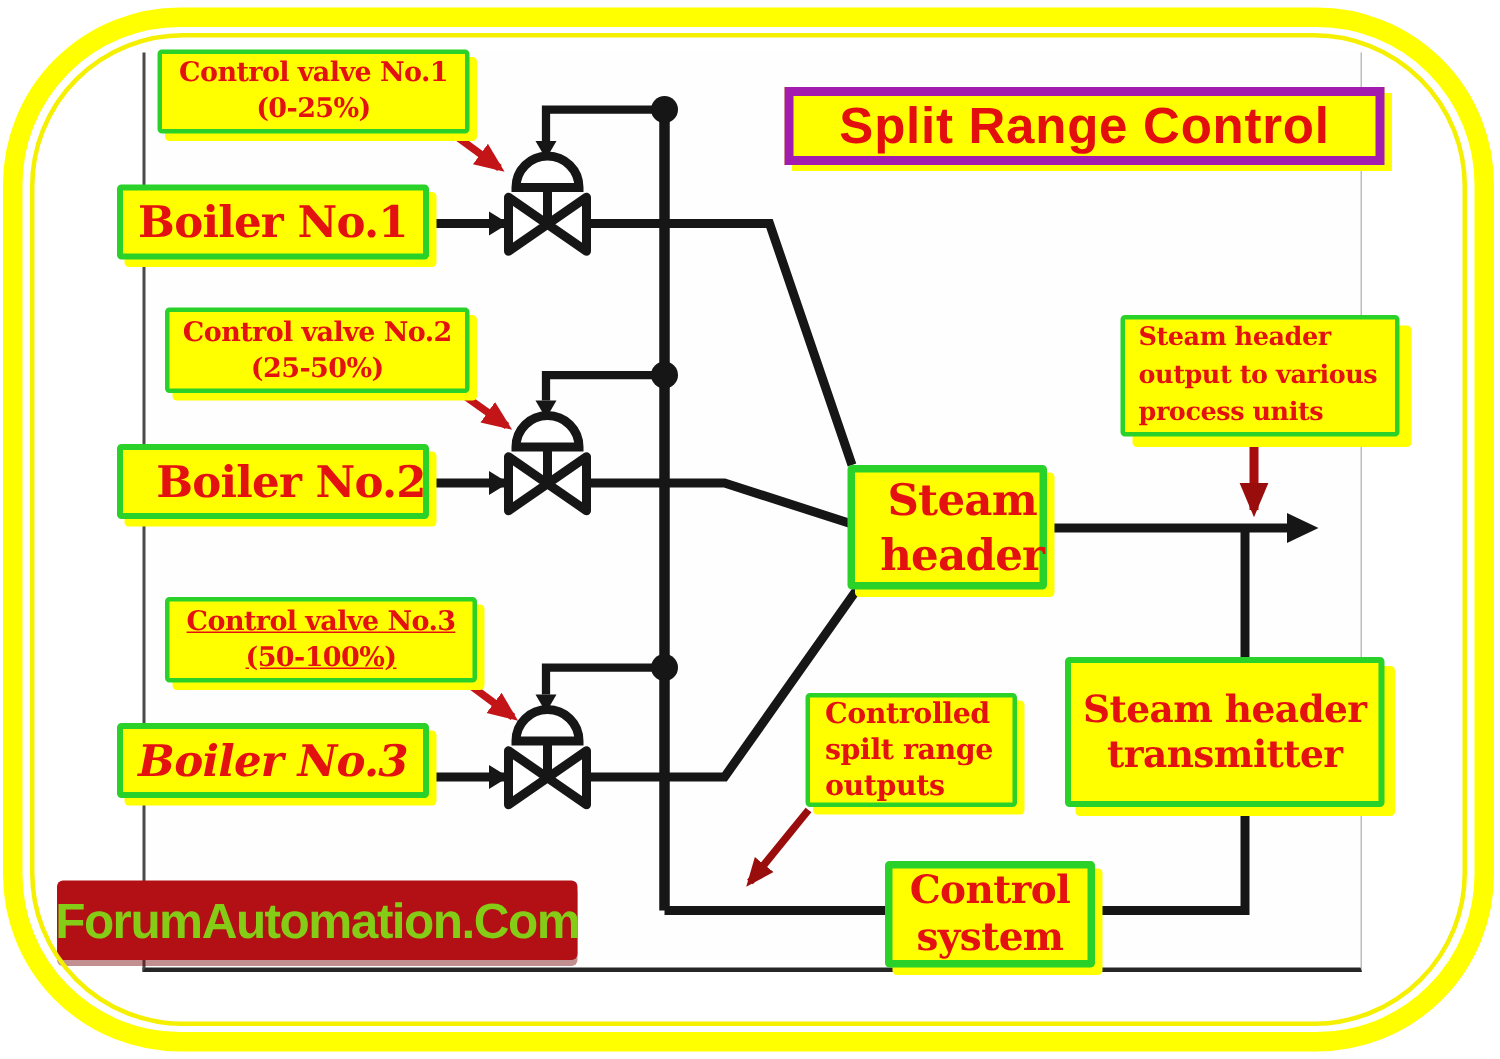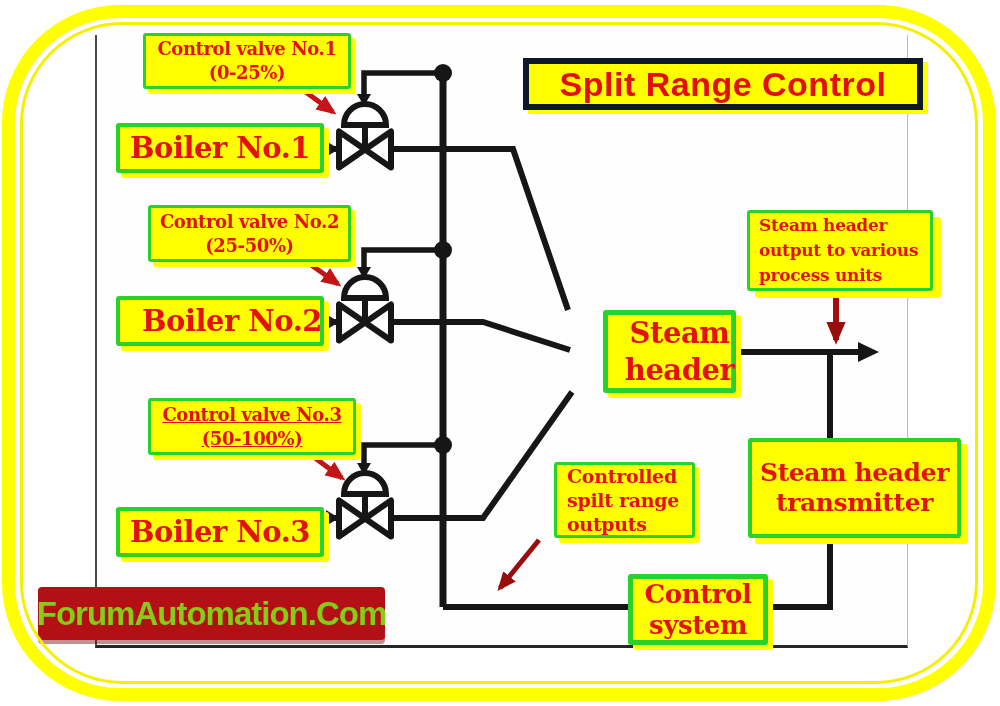--- a/index.html
+++ b/index.html
@@ -28,33 +28,33 @@
   }
   .diagram-svg{position:absolute;left:0;top:0;z-index:2;}
   
   .ybox{
     position:absolute;background:#ffff00;border:4px solid #29d129;border-radius:3px;
     box-sizing:border-box;color:#e41111;font-weight:bold;z-index:3;
     display:flex;flex-direction:column;justify-content:center;
     box-shadow:5px 5px 0 #ffff00;
   }
   .ybox .ln{display:block;white-space:nowrap;}
-  .center{align-items:center;text-align:center;margin-left:38px;}
+  .center{align-items:center;text-align:center;}
   .left{align-items:flex-start;text-align:left;}
   .callout{font-size:18px;line-height:24px;border-width:3px;letter-spacing:-0.4px;}
   .boiler{font-size:29px;line-height:1;letter-spacing:-0.5px;}
   .steamheader{font-size:29px;line-height:37px;border-width:5px;letter-spacing:-0.5px;}
   .outputcallout{font-size:17px;line-height:25px;padding-left:9px;letter-spacing:-0.3px;box-shadow:8px 7px 0 #ffff00;}
   .transmitter{font-size:25px;line-height:30px;border-width:4px;letter-spacing:-0.4px;box-shadow:7px 6px 0 #ffff00;}
-  .controlled{font-size:19px;line-height:24px;padding-left:10px;letter-spacing:-0.3px;margin-left:17px;}
+  .controlled{font-size:19px;line-height:24px;padding-left:10px;letter-spacing:-0.3px;}
   .controlsys{font-size:26px;line-height:31px;border-width:5px;letter-spacing:-0.4px;}
   
   .title-box{
     position:absolute;left:523px;top:58px;width:400px;height:52px;
-    background:#ffff00;border:6px solid #0f172a;box-sizing:border-box;
+    background:#ffff00;border:6px solid #a21caf;box-sizing:border-box;
     display:flex;align-items:center;justify-content:center;z-index:3;
     box-shadow:5px 4px 0 #ffff00;
   }
   .title-box span{
     font-family:"Liberation Sans", sans-serif;font-weight:bold;font-size:34px;
     color:#e30e0e;letter-spacing:0.5px;white-space:nowrap;
   }
   
   .brand{
     position:absolute;left:38px;top:587px;width:347px;height:53px;
@@ -157,21 +157,21 @@
     <span class="ln">Control valve No.3</span>
     <span class="ln">(50-100%)</span>
   </div>
 
   <div class="ybox boiler center" style="left:78px;top:123px;width:208px;height:50px;">
     <span class="ln">Boiler No.1</span>
   </div>
   <div class="ybox boiler center" style="left:78px;top:296px;width:208px;height:50px;padding-left:24px;">
     <span class="ln">Boiler No.2</span>
   </div>
-  <div class="ybox boiler center" style="left:78px;top:507px;width:208px;height:50px;">
+  <div class="ybox boiler center" style="left:78px;top:482px;width:208px;height:50px;font-style:italic;">
     <span class="ln">Boiler No.3</span>
   </div>
 
   <div class="ybox steamheader center" style="left:565px;top:310px;width:133px;height:83px;padding-left:20px;">
     <span class="ln">Steam</span>
     <span class="ln">header</span>
   </div>
 
   <div class="ybox callout outputcallout left" style="left:747px;top:210px;width:186px;height:81px;">
     <span class="ln">Steam header</span>

